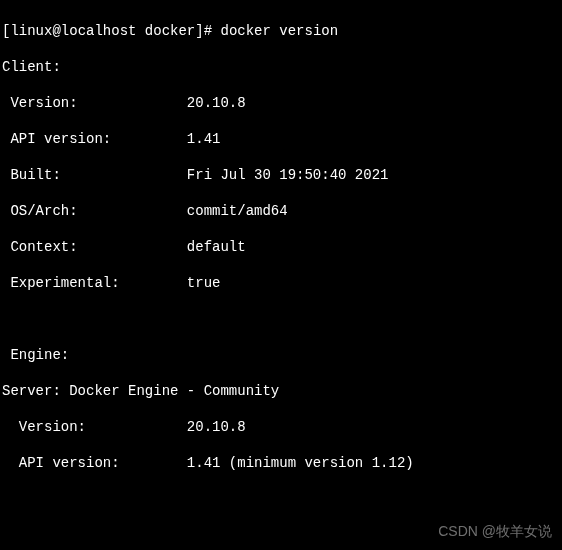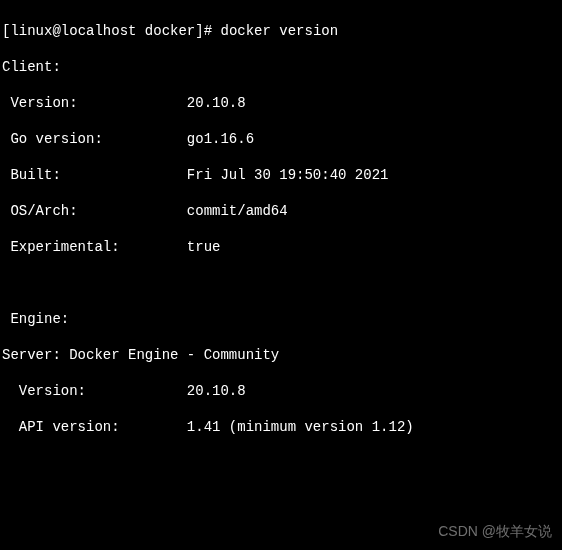--- a/index.html
+++ b/index.html
@@ -26,23 +26,24 @@
       pointer-events: none;
     }
   </style>
 </head>
 <body>
 
 <div class="terminal">
 <div><span>[</span><span>linux</span><span>@</span><span>localhost</span><span> </span><span>docker</span><span>]</span><span>#</span><span> </span><span>docker version</span></div>
 <div>Client:</div>
 <div><span class="lbl"> Version:             </span><span>20.10.8</span></div>
-<div><span class="lbl"> Go version:          </span><span>go1.16.6</span></div>
+<div><span class="lbl"> API version:         </span><span>1.41</span></div>
 <div><span class="lbl"> Built:               </span><span>Fri Jul 30 19:50:40 2021</span></div>
 <div><span class="lbl"> OS/Arch:             </span><span>commit/amd64</span></div>
+<div><span class="lbl"> Context:             </span><span>default</span></div>
 <div><span class="lbl"> Experimental:        </span><span>true</span></div>
 <div> </div>
 <div> Engine:</div>
 <div>Server: Docker Engine - Community</div>
 <div><span class="lbl">  Version:            </span><span>20.10.8</span></div>
 <div><span class="lbl">  API version:        </span><span>1.41 (minimum version 1.12)</span></div>
 
 
 
 

